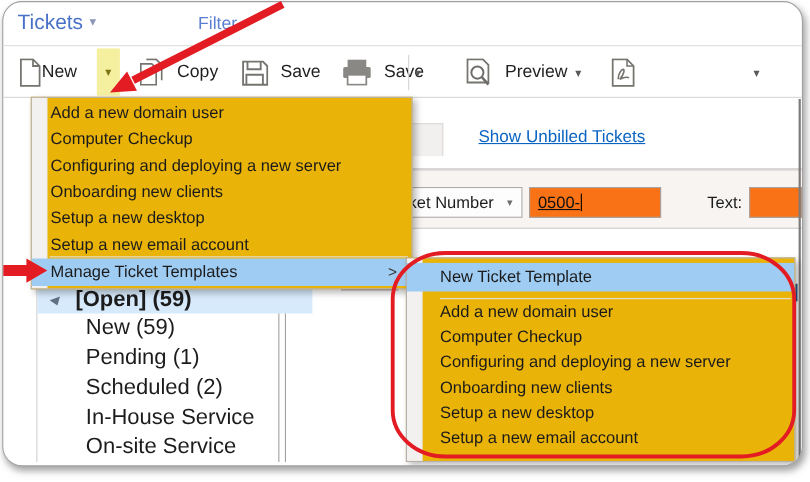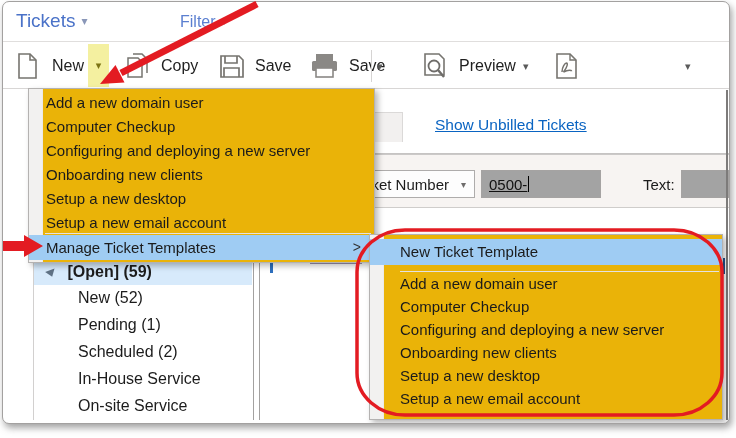--- a/index.html
+++ b/index.html
@@ -1,19 +1,19 @@
 <!DOCTYPE html>
 <html><head>
 <meta charset="utf-8">
 <style>
   html,body{margin:0;padding:0;background:#ffffff;width:736px;height:438px;overflow:hidden;
     font-family:"Liberation Sans","DejaVu Sans",sans-serif;-webkit-font-smoothing:antialiased;}
   .abs{position:absolute;}
   #shot{position:absolute;left:2px;top:1px;width:726px;height:421px;background:#fff;
-    border:1px solid #a3a1a0;border-radius:7px;box-shadow:2px 4px 7px rgba(90,90,90,.55);overflow:hidden;}
+    border:1px solid #a3a1a0;border-radius:18px;box-shadow:2px 4px 7px rgba(90,90,90,.55);overflow:hidden;}
   
   .title-link{color:#4a72c8;font-size:19px;}
   .title-link .caret{color:#8a97b8;font-size:12px;margin-left:6px;vertical-align:2px;}
   .filter-link{color:#5b7fd0;font-size:16px;}
   .filter-link .caret{color:#9aa6c4;font-size:11px;margin-left:6px;vertical-align:2px;}
   .hline{position:absolute;height:1px;background:#e0dedd;}
   
   .tbtn{position:absolute;top:46px;height:36px;display:flex;align-items:center;color:#1f1f1f;font-size:16px;cursor:default;}
   .tbtn svg{display:block;}
   .tb-caret{color:#5a5a5a;font-size:11px;}
@@ -26,26 +26,26 @@
   .mi{position:absolute;left:0;right:0;height:24px;line-height:24px;font-size:15px;color:#1b1b1b;padding-left:17px;box-sizing:border-box;}
   .mi.hl{background:#9fccf3;}
   .msep{position:absolute;left:16px;right:3px;height:1px;background:#e4e2e1;}
   .sub-arrow{position:absolute;right:13px;top:0;color:#333;font-size:14px;}
   
   .tabblock{position:absolute;background:#f2f0ef;border:1px solid #dbd9d8;border-bottom:none;}
   .link{color:#0a64c2;text-decoration:underline;font-size:15.5px;}
   .filterbar{position:absolute;background:#f7f4f2;border-top:1px solid #cbc9c8;border-bottom:1px solid #cfcdcb;}
   .combo{position:absolute;background:#fdfdfd;border:1px solid #aeacab;font-size:15px;color:#1c1c1c;
     display:flex;align-items:center;box-sizing:border-box;}
-  .field{position:absolute;background:#a3a3a3;border:1px solid #a5a3a2;font-size:15px;color:#111;
+  .field{position:absolute;background:#f97316;border:1px solid #a5a3a2;font-size:15px;color:#111;
     display:flex;align-items:center;padding-left:7px;box-sizing:border-box;text-decoration:underline;}
   .caret-ghost{color:#6f6d6c;font-size:10px;}
   .label{position:absolute;font-size:15px;color:#1c1c1c;}
   
-  .trow{position:absolute;left:31px;width:218px;height:26px;line-height:26px;font-size:16px;color:#1c1c1c;}
+  .trow{position:absolute;left:31px;width:250px;height:26px;line-height:26px;font-size:20px;color:#1c1c1c;}
   .expander{display:inline-block;width:0;height:0;border-left:5px solid transparent;border-right:5px solid transparent;
     border-top:7px solid #5f7285;transform:rotate(-20deg);margin-right:7px;}
   .vline{position:absolute;width:1px;background:#a3a1a0;}
   #annot{position:absolute;left:0;top:0;width:736px;height:438px;pointer-events:none;z-index:60;}
 </style>
 </head>
 <body>
 
 <div id="shot">
 
@@ -55,21 +55,21 @@
   <div class="abs filter-link" style="left:177px;top:11px;">
     <span>Filter</span><span class="caret">▾</span>
   </div>
   <div class="hline" style="left:0;top:39px;width:726px;"></div>
 
   <div class="tbtn" style="left:13px;">
     <svg width="22" height="26" viewBox="0 0 22 26">
       <path d="M3 1 h11 l6 6 v18 h-17 z" fill="none" stroke="#76746f" stroke-width="1.6"></path>
       <path d="M14 1 v6 h6" fill="none" stroke="#76746f" stroke-width="1.6"></path>
     </svg>
-    <span style="margin-left:14px">New</span>
+    <span style="">New</span>
   </div>
   <div class="yellow-drop">
     <span>▾</span>
   </div>
 
   <div class="tbtn" style="left:123px;">
     <svg width="24" height="26" viewBox="0 0 24 26">
       <path d="M2 5 h10 l4 4 v15 h-14 z" fill="#fff" stroke="#76746f" stroke-width="1.5"></path>
       <path d="M7 1 h9 l5 5 v14" fill="none" stroke="#76746f" stroke-width="1.5"></path>
     </svg>
@@ -149,21 +149,21 @@
   <div class="abs" style="left:267px;top:258px;width:3px;height:13px;background:#2d6fbe;"></div>
   <div class="abs" style="left:307px;top:260px;width:52px;height:2px;background:#9c92ad;"></div>
   <div class="abs" style="left:348px;top:256px;width:22px;height:2px;background:#bcb5c9;"></div>
   <div class="abs" style="left:719px;top:256px;width:3px;height:16px;background:#23518f;"></div>
   <div class="vline" style="left:723px;top:88px;height:330px;background:#7d7b7a;width:2px;"></div>
 
   <div class="trow" style="top:257px;background:#d7eafb;font-weight:bold;">
     <span style="margin-left:12px;" class="expander"></span>
     <span>[Open] (59)</span>
   </div>
-  <div class="trow" style="top:283px;padding-left:44px;"><span>New (52)</span></div>
+  <div class="trow" style="top:283px;padding-left:44px;"><span>New (59)</span></div>
   <div class="trow" style="top:310px;padding-left:44px;"><span>Pending (1)</span></div>
   <div class="trow" style="top:337px;padding-left:44px;"><span>Scheduled (2)</span></div>
   <div class="trow" style="top:364px;padding-left:44px;"><span>In-House Service</span></div>
   <div class="trow" style="top:391px;padding-left:44px;"><span>On-site Service</span></div>
   <div class="trow" style="top:418px;padding-left:44px;"></div>
 
   <div class="menu" style="left:25px;top:86px;width:345px;height:173px;z-index:20;">
     <div class="gutter"></div>
     <div class="mi" style="top:2px;">Add a new domain user</div>
     <div class="mi" style="top:26px;">Computer Checkup</div>

